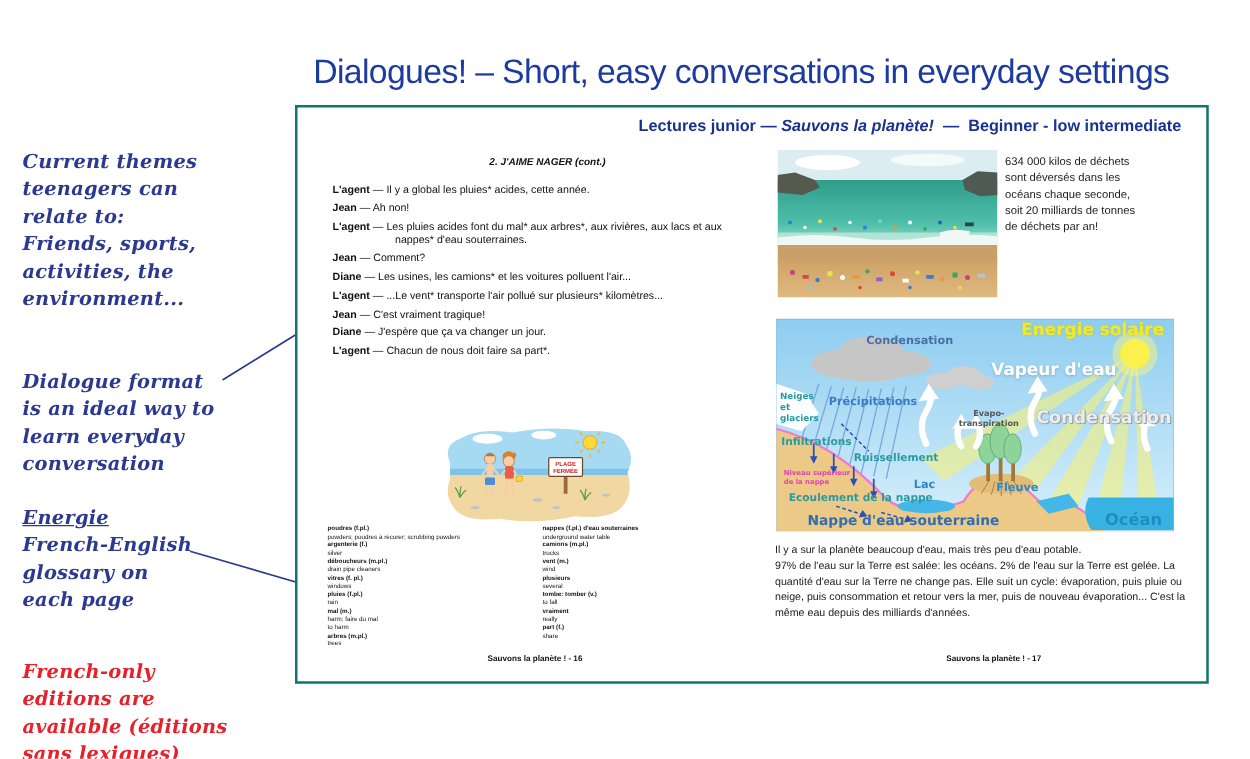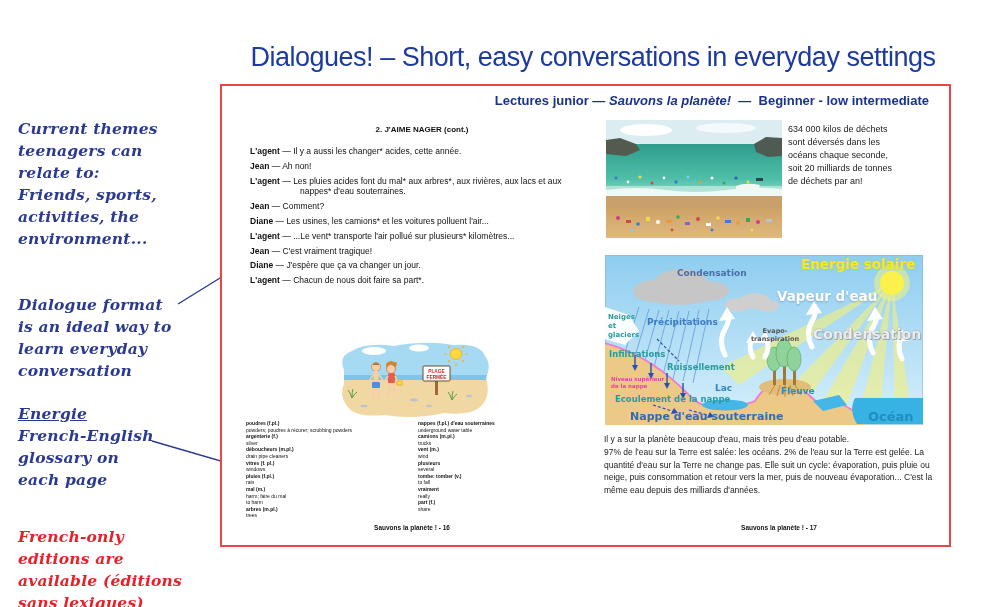--- a/index.html
+++ b/index.html
@@ -15,29 +15,29 @@
   .side-note{font-family:"DejaVu Serif",serif;font-style:italic;font-weight:bold;
     color:#2b3a90;font-size:15.5px;line-height:1.42;white-space:pre-line;
     letter-spacing:0.2px;}
   .side-note.red{color:#e8202a;}
   .underlined{text-decoration:underline;}
 
   
   .overlay{left:0;top:0;width:1000px;height:607px;pointer-events:none;}
 
   
-  .booklet{left:220px;top:84px;width:727px;height:459px;border:2px solid #ef4444;
+  .booklet{left:236px;top:84px;width:727px;height:459px;border:2px solid #0f766e;
     background:#ffffff;}
   .booklet-header{position:absolute;right:20px;top:7px;font-size:13px;font-weight:bold;
     color:#19328e;white-space:pre;}
   .booklet-header .it{font-style:italic;}
 
   
   .dlg-heading{position:absolute;left:90px;top:39px;width:220px;text-align:center;
-    font-size:8px;font-weight:bold;color:#111;}
+    font-size:8px;font-weight:bold;font-style:italic;color:#111;}
   .dlg-block{position:absolute;left:28px;top:60px;width:336px;}
   .dlg-line{margin:0 0 4.5px 0;font-size:8.5px;line-height:1.22;color:#111;
     padding-left:50px;text-indent:-50px;}
   .dlg-speaker{font-weight:bold;}
   .cartoon{position:absolute;left:112px;top:252px;width:158px;height:85px;}
   .gloss-col{position:absolute;top:334px;font-size:5px;line-height:1.32;color:#111;}
   .gloss-col.c1{left:24px;width:168px;}
   .gloss-col.c2{left:196px;width:140px;}
   .gloss-term{font-weight:bold;}
   .gloss-def{white-space:pre-line;}
@@ -110,21 +110,21 @@
 </svg>
 
 <div class="abs booklet">
 
   <div class="booklet-header"><span>Lectures junior — </span><span class="it">Sauvons la planète!</span><span>  —  Beginner - low intermediate</span></div>
 
   <div class="dlg-heading">2. J'AIME NAGER (cont.)</div>
 
   <div class="dlg-block">
 
-      <p class="dlg-line"><b class="dlg-speaker">L'agent</b> <span>— Il y a aussi les changer* acides, cette année.</span></p>
+      <p class="dlg-line"><b class="dlg-speaker">L'agent</b> <span>— Il y a global les pluies* acides, cette année.</span></p>
 
       <p class="dlg-line"><b class="dlg-speaker">Jean</b> <span>— Ah non!</span></p>
 
       <p class="dlg-line"><b class="dlg-speaker">L'agent</b> <span>— Les pluies acides font du mal* aux arbres*, aux rivières, aux lacs et aux nappes* d'eau souterraines.</span></p>
 
       <p class="dlg-line"><b class="dlg-speaker">Jean</b> <span>— Comment?</span></p>
 
       <p class="dlg-line"><b class="dlg-speaker">Diane</b> <span>— Les usines, les camions* et les voitures polluent l'air...</span></p>
 
       <p class="dlg-line"><b class="dlg-speaker">L'agent</b> <span>— ...Le vent* transporte l'air pollué sur plusieurs* kilomètres...</span></p>

